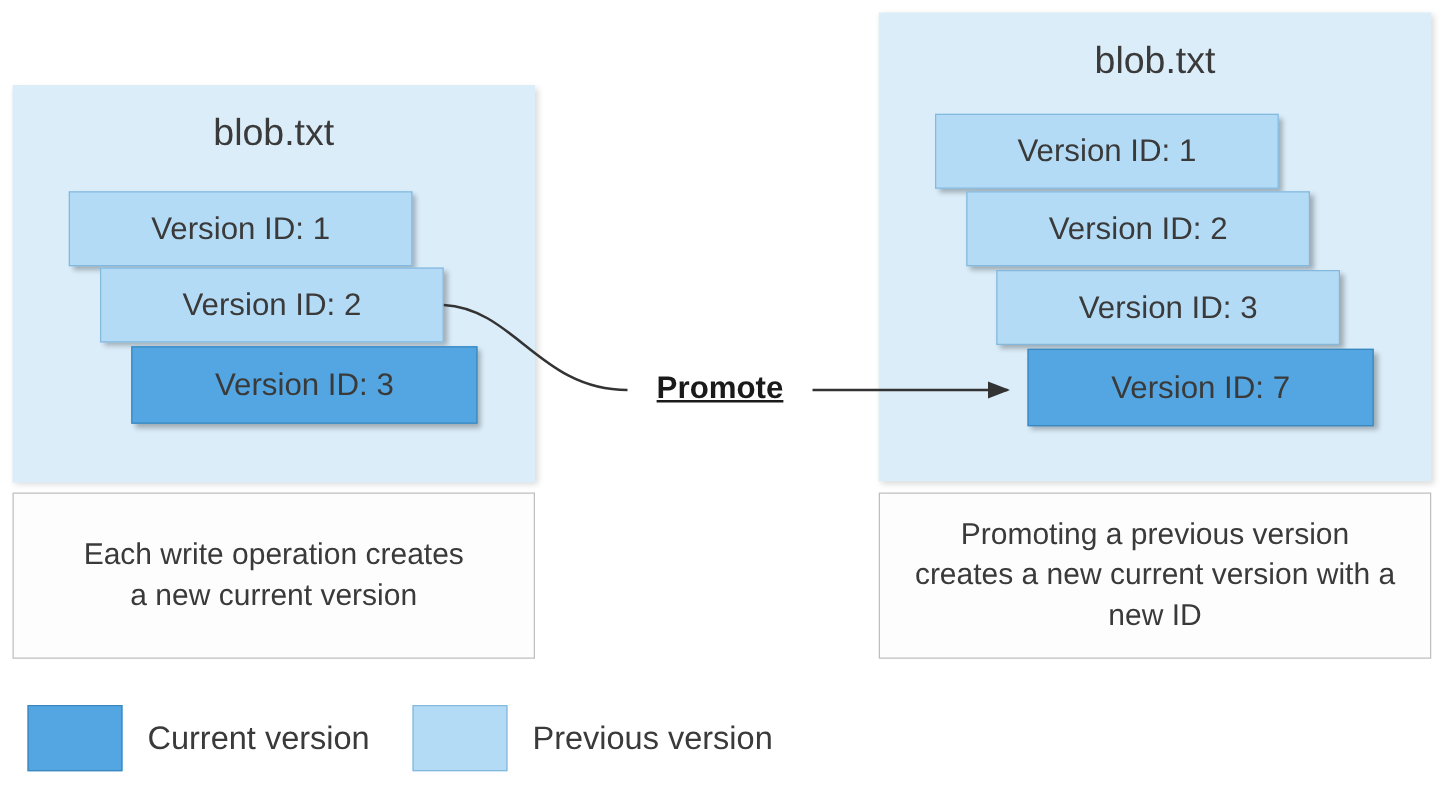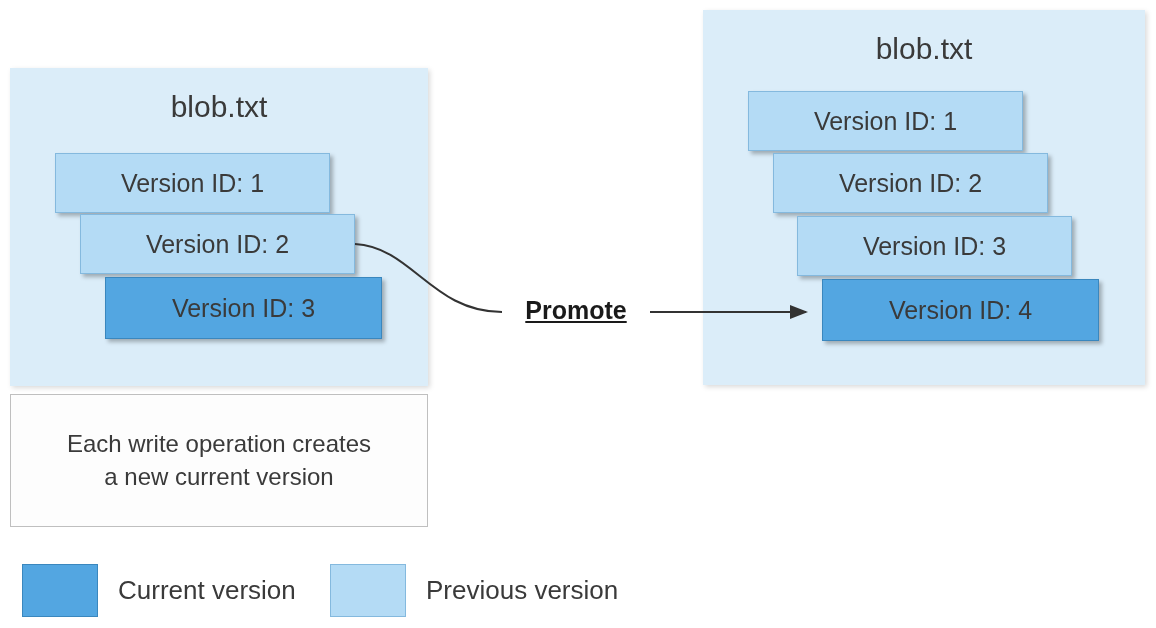--- a/index.html
+++ b/index.html
@@ -164,28 +164,31 @@
     <div class="version-box previous" style="left:45px; top:81px; width:275px; height:60px">
       <span>Version ID: 1</span>
     </div>
     <div class="version-box previous" style="left:70px; top:143px; width:275px; height:60px">
       <span>Version ID: 2</span>
     </div>
     <div class="version-box previous" style="left:94px; top:206px; width:275px; height:60px">
       <span>Version ID: 3</span>
     </div>
     <div class="version-box current" style="left:119px; top:269px; width:277px; height:62px">
-      <span>Version ID: 4</span>
+      <span>Version ID: 7</span>
     </div>
   </section>
 
   <div class="promote-label">Promote</div>
 
   <div class="caption-box caption-left">
     <p class="caption-text">Each write operation creates a new current version</p>
+  </div>
+  <div class="caption-box caption-right">
+    <p class="caption-text">Promoting a previous version creates a new current version with a new ID</p>
   </div>
 
   <div class="legend-item legend-item-current">
     <span class="legend-swatch current"></span>
     <span class="legend-label">Current version</span>
   </div>
   <div class="legend-item legend-item-previous">
     <span class="legend-swatch previous"></span>
     <span class="legend-label">Previous version</span>
   </div>

